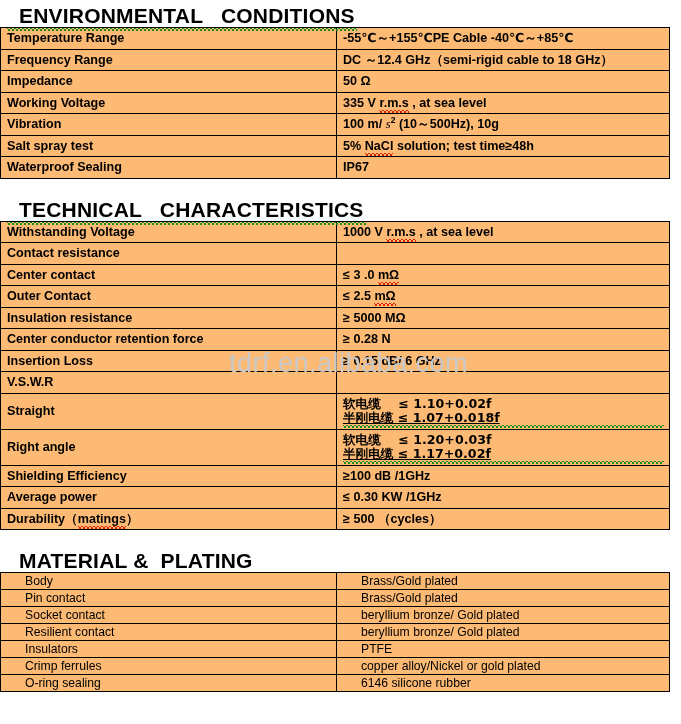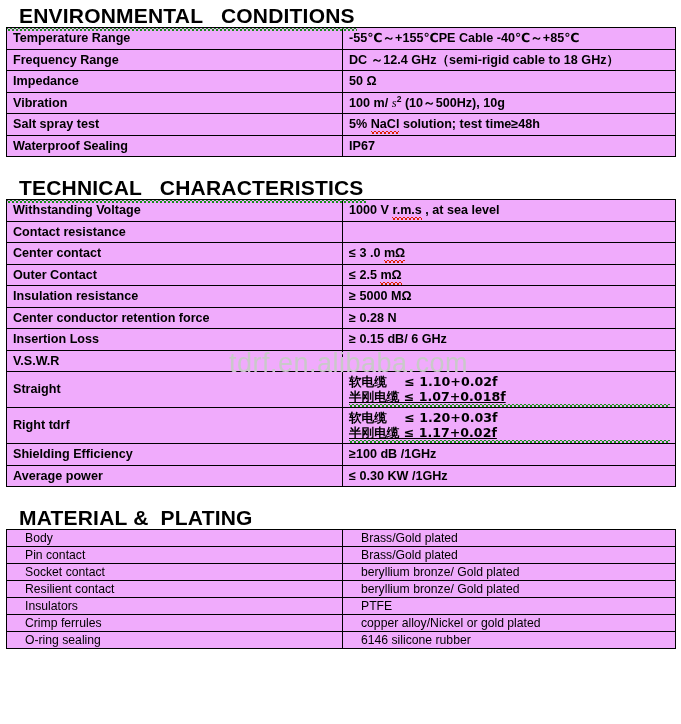--- a/index.html
+++ b/index.html
@@ -48,44 +48,43 @@
       linear-gradient(-45deg, transparent 40%, #1a8f1a 40%, #1a8f1a 60%, transparent 60%);
     background-size: 4px 4px;
     background-repeat: repeat-x;
   }
   .head-wrap { padding-top: 2px; }
 
   
   table.spec {
     border-collapse: collapse;
     width: 669px;
-    margin-left: 6px;
     table-layout: fixed;
-    background: #f0abfc;
+    background: #fdba74;
   }
   table.spec td {
     border: 1px solid #000000;
     font-size: 12.6px;
     line-height: 1.15;
     padding: 3px 5px 3px 6px;
     vertical-align: middle;
     font-weight: bold;
     color: #000;
   }
   table.spec td.label { width: 336px; }
   table.spec td.value { width: 333px; }
 
   
   table.env td { height: 21.5px; }
   table.tech td { height: 21.5px; }
 
   
   table.mat td {
     height: 14px;
-    padding: 1px 5px 1px 18px;
+    padding: 1px 5px 1px 24px;
     font-weight: normal;
     font-size: 12.2px;
   }
 
   .tall { height: 36px !important; }
 
   
   .dual { line-height: 1.28; font-weight: bold; }
   .dual .ln { display: block; white-space: pre; }
   .cn { font-family: "DejaVu Sans", "Liberation Sans", sans-serif; }
@@ -164,20 +163,24 @@
       </tr>
       <tr>
         <td class="label">Frequency Range</td>
         <td class="value">DC ～12.4 GHz（semi-rigid cable to 18 GHz）</td>
       </tr>
       <tr>
         <td class="label">Impedance</td>
         <td class="value">50 Ω</td>
       </tr>
       <tr>
+        <td class="label">Working Voltage</td>
+        <td class="value"><span>335 V    </span><span class="rsq">r.m.s</span><span> , at sea level</span></td>
+      </tr>
+      <tr>
         <td class="label">Vibration</td>
         <td class="value"><span>100 m/ </span><i class="sym">s</i><sup class="exp">2</sup><span>  (10～500Hz),    10g</span></td>
       </tr>
       <tr>
         <td class="label">Salt spray test</td>
         <td class="value"><span>5% </span><span class="rsq">NaCl</span><span> solution; test time≥48h</span></td>
       </tr>
       <tr>
         <td class="label">Waterproof Sealing</td>
         <td class="value">IP67</td>
@@ -225,34 +228,38 @@
         <td class="value"></td>
       </tr>
       <tr>
         <td class="label tall">Straight</td>
         <td class="value tall dual">
           <span class="ln cn">软电缆    ≤ 1.10+0.02f</span>
           <span class="ln cn gsq">半刚电缆 ≤ 1.07+0.018f</span>
         </td>
       </tr>
       <tr>
-        <td class="label tall">Right tdrf</td>
+        <td class="label tall">Right angle</td>
         <td class="value tall dual">
           <span class="ln cn">软电缆    ≤ 1.20+0.03f</span>
           <span class="ln cn gsq">半刚电缆 ≤ 1.17+0.02f</span>
         </td>
       </tr>
       <tr>
         <td class="label">Shielding Efficiency</td>
         <td class="value">≥100 dB /1GHz</td>
       </tr>
       <tr>
         <td class="label">Average power</td>
         <td class="value">≤ 0.30 KW /1GHz</td>
       </tr>
+      <tr>
+        <td class="label">Durability<span>（</span><span class="rsq">matings</span><span>）</span></td>
+        <td class="value">≥ 500 （cycles）</td>
+      </tr>
     </tbody>
   </table>
 
   <div class="gap-b"></div>
   <div class="head-wrap">
     <span class="section-head">MATERIAL &amp;  PLATING</span>
   </div>
 
   <table class="spec mat">
     <tbody>

